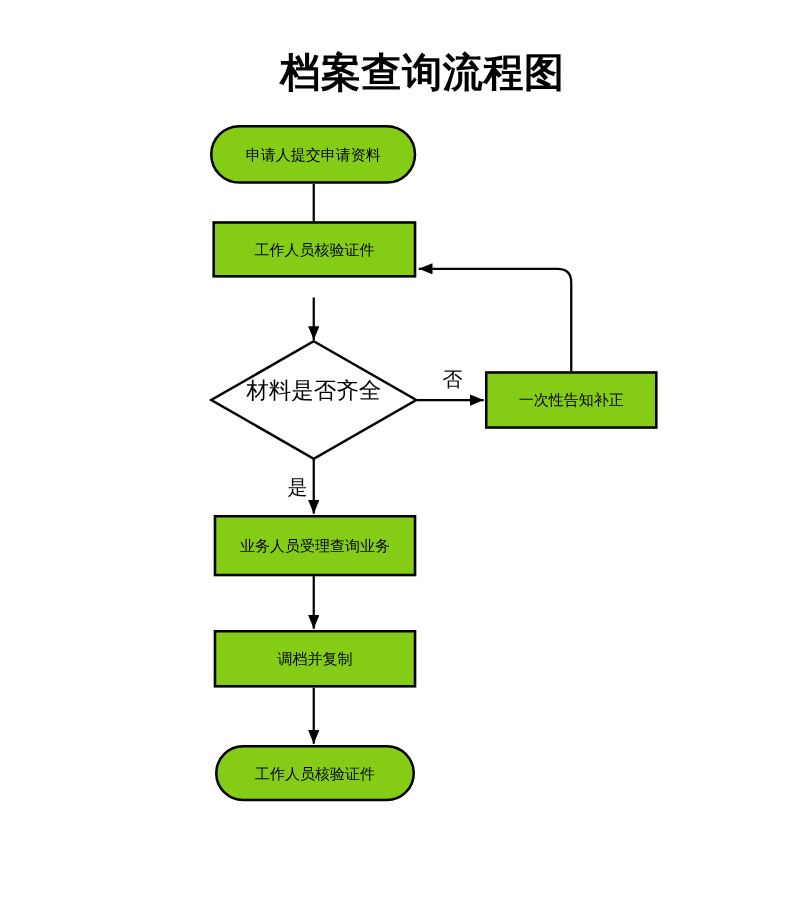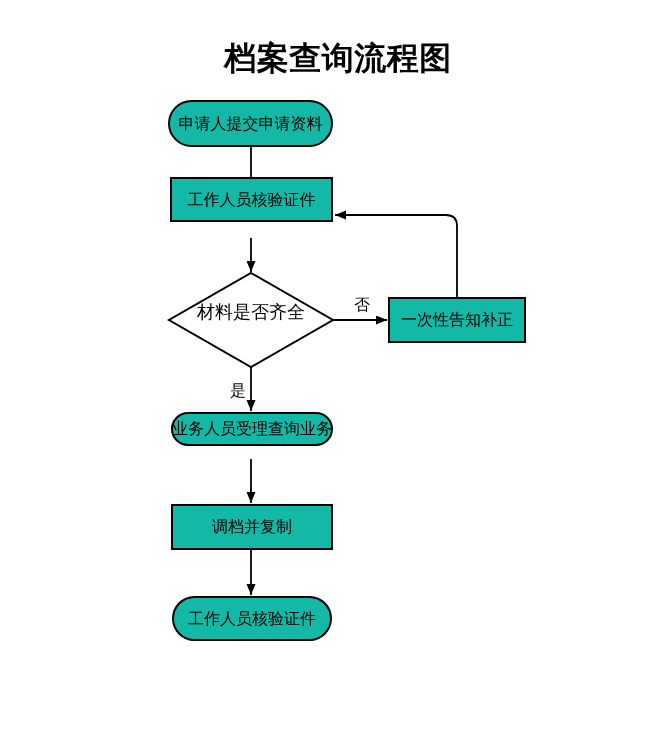--- a/index.html
+++ b/index.html
@@ -30,26 +30,26 @@
   .edges-layer {
     position: absolute;
     left: 0;
     top: 0;
     z-index: 1;
   }
 
   .node {
     position: absolute;
     z-index: 2;
-    background: #14b8a6;
+    background: #84cc16;
     border: 2px solid #000000;
     display: flex;
     align-items: center;
     justify-content: center;
-    font-size: 16px;
+    font-size: 12px;
     line-height: 1;
     white-space: nowrap;
   }
   .node.stadium { border-radius: 24px; }
 
   .diamond-label {
     position: absolute;
     z-index: 2;
     display: flex;
     align-items: flex-start;
@@ -66,21 +66,21 @@
     font-size: 16px;
     line-height: 1;
     white-space: nowrap;
     background: #ffffff;
   }
 
   
   .n-start      { left: 168px; top: 100px; width: 165px; height: 47px; }
   .n-verify     { left: 170px; top: 177px; width: 163px; height: 45px; }
   .n-supplement { left: 388px; top: 297px; width: 138px; height: 46px; }
-  .n-accept     { left: 171px; top: 412px; width: 162px; height: 34px; border-radius: 17px; }
+  .n-accept     { left: 171px; top: 412px; width: 162px; height: 49px; }
   .n-retrieve   { left: 171px; top: 504px; width: 162px; height: 46px; }
   .n-end        { left: 172px; top: 596px; width: 160px; height: 45px; }
   .n-decision-label { left: 169px; top: 303px; width: 164px; height: 34px; }
 
   .l-no  { left: 354px; top: 297px; }
   .l-yes { left: 230px; top: 383px; }
 </style>
 </head>
 <body>
 

